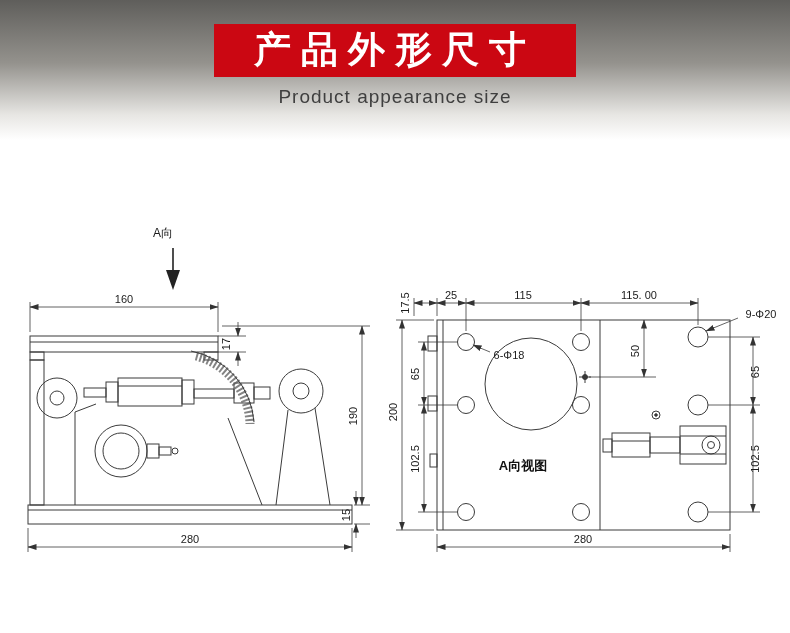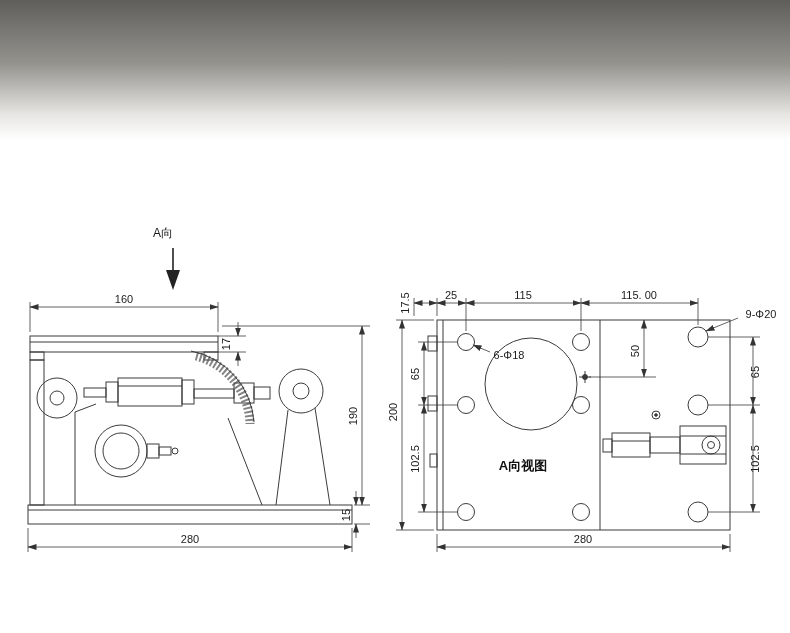--- a/index.html
+++ b/index.html
@@ -23,20 +23,24 @@
   .lbl{font-size:11px;fill:#1b1b1b;text-anchor:middle}
   .cnlbl{font-size:13px;fill:#111;font-weight:bold;text-anchor:middle}
   .ln{stroke:#3b3b3b;stroke-width:1;fill:none}
   .dl{stroke:#3b3b3b;stroke-width:.8;fill:none}
   .knurl{stroke:#5a5a5a;stroke-width:9;fill:none;stroke-dasharray:2 2;opacity:.75}
 </style>
 </head>
 <body>
 
 <div class="header">
+  <div class="banner">
+    <h1>产品外形尺寸</h1>
+  </div>
+  <div class="subtitle">Product appearance size</div>
 </div>
 
 <svg width="790" height="473" viewBox="0 0 790 473">
   <defs>
     <marker id="mE" markerWidth="10" markerHeight="7" refX="8.5" refY="3" orient="auto" markerUnits="userSpaceOnUse">
       <path d="M0,0 L9,3 L0,6 Z" fill="#333"></path>
     </marker>
     <marker id="mS" markerWidth="10" markerHeight="7" refX="0.5" refY="3" orient="auto" markerUnits="userSpaceOnUse">
       <path d="M9,0 L0,3 L9,6 Z" fill="#333"></path>
     </marker>

